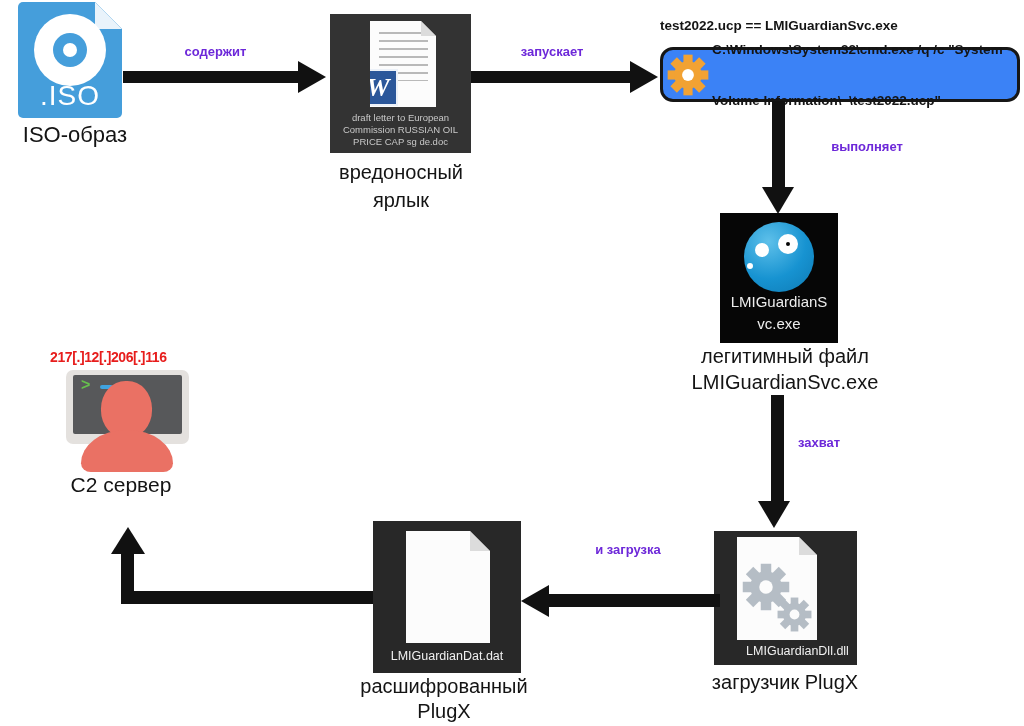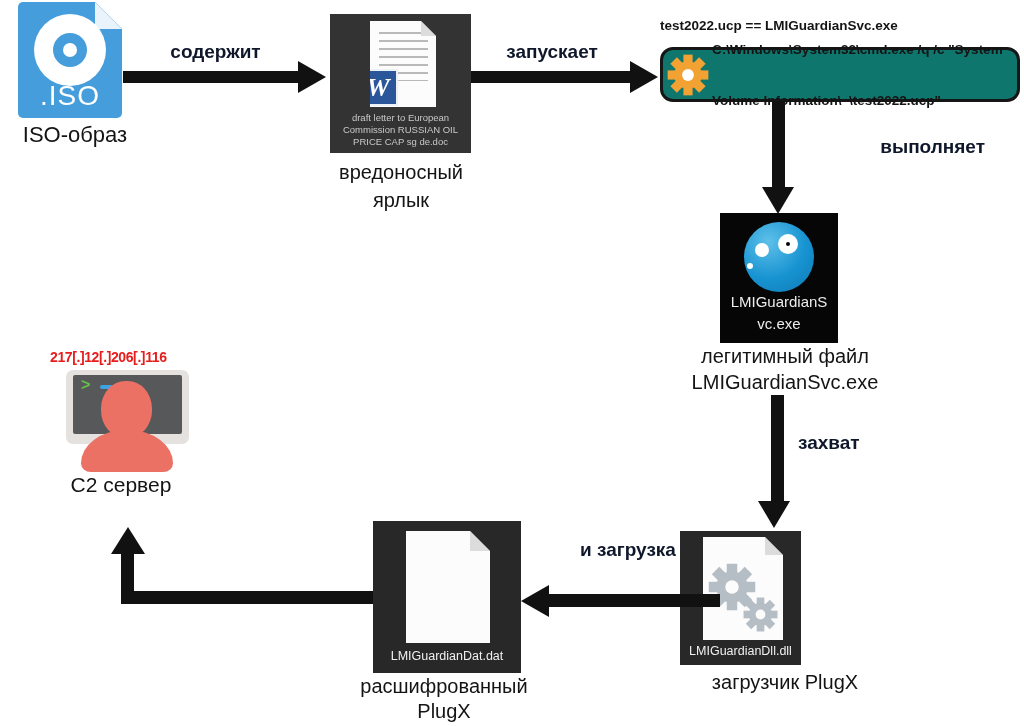--- a/index.html
+++ b/index.html
@@ -4,21 +4,21 @@
 <style>
   * { margin:0; padding:0; box-sizing:border-box; }
   html,body { background:#fff; }
   body { font-family:"Liberation Sans", sans-serif; }
   #canvas { position:relative; width:1024px; height:726px; background:#fff; overflow:hidden; }
 
   .abs { position:absolute; }
 
   
   .node-label { position:absolute; font-weight:400; color:#141414; font-size:20px; text-align:center; line-height:26px; }
-  .edge-label { position:absolute; font-weight:700; color:#0f172a; font-size:19px; text-align:center; line-height:23px; }
+  .edge-label { position:absolute; font-weight:700; color:#6d28d9; font-size:13px; text-align:center; line-height:23px; }
 
   
   .shaft { position:absolute; background:#111; }
   .ah { position:absolute; width:0; height:0; }
   .ah-right { border-top:16px solid transparent; border-bottom:16px solid transparent; border-left:28px solid #111; }
   .ah-left  { border-top:16px solid transparent; border-bottom:16px solid transparent; border-right:28px solid #111; }
   .ah-down  { border-left:16px solid transparent; border-right:16px solid transparent; border-top:27px solid #111; }
   .ah-up    { border-left:17px solid transparent; border-right:17px solid transparent; border-bottom:27px solid #111; }
 
   
@@ -48,33 +48,33 @@
   .w-block { position:absolute; left:-12px; top:48px; width:40px; height:37px; background:#2B579A;
              border:2px solid #ecf1f8; display:flex; align-items:center; justify-content:center; }
   .w-letter { color:#fff; font-family:"Liberation Serif", serif; font-style:italic; font-weight:700; font-size:26px; line-height:26px; }
   .sc-box { position:absolute; left:-14px; top:84px; width:15px; height:15px; background:#fff; border-radius:2px; }
   .word-filename { position:absolute; left:1px; right:1px; bottom:5px; text-align:center;
                    color:#c9c9c9; font-size:9.5px; line-height:12px; }
 
   
   .cmd-equiv { position:absolute; left:660px; top:18px; width:362px; text-align:left;
                font-weight:700; font-size:13.5px; color:#141414; }
-  .cmd-box { position:absolute; left:660px; top:47px; width:360px; height:55px; background:#0f766e;
+  .cmd-box { position:absolute; left:660px; top:47px; width:360px; height:55px; background:#3b82f6;
              border:3px solid #161616; border-radius:13px; display:flex; align-items:center; }
   .cmd-text { font-weight:700; font-size:13.5px; line-height:17px; color:#141414; margin-left:3px; white-space:pre; }
 
   
   .svc-box { left:720px; top:213px; width:118px; height:130px; background:#060606; }
   .lmi-ball { position:absolute; left:24px; top:9px; width:70px; height:70px; border-radius:50%;
               background:radial-gradient(circle at 35% 28%, #5ec0ea, #1793D1 55%, #0e7ab4); }
   .lmi-c { position:absolute; border-radius:50%; background:#050505; border-style:solid; border-color:#fff; }
   .svc-text { position:absolute; width:100%; text-align:center; color:#ececec; font-size:15px; }
 
   
-  .dll-box { left:680px; top:531px; width:121px; height:134px; background:#282828; }
+  .dll-box { left:714px; top:531px; width:143px; height:134px; background:#282828;padding-left:12px; }
   .dll-page { left:23px; top:6px; width:80px; height:103px; }
   .dat-box { left:373px; top:521px; width:148px; height:152px; background:#282828; }
   .dat-page { left:33px; top:10px; width:84px; height:112px; }
 
   
   .ip-text { position:absolute; left:50px; top:349px; width:160px; font-weight:700; font-size:14px;
              letter-spacing:-0.4px; color:#E71D1C; }
   .monitor { position:absolute; left:66px; top:370px; width:123px; height:74px; background:#e4e1de; border-radius:7px; }
   .screen { position:absolute; left:7px; top:5px; width:109px; height:59px; background:#57585A; border-radius:2px; }
   .prompt { position:absolute; left:8px; top:1px; color:#66bf4d; font-weight:700; font-size:16px; }
@@ -143,21 +143,21 @@
       <circle r="9" fill="#fff"></circle>
     </svg>
     <div class="cmd-text">
       <span style="display:block;">C:\Windows\System32\cmd.exe /q /c "System</span>
       <span style="display:block;">Volume Information\  \test2022.ucp"</span>
     </div>
   </div>
 
   <div class="shaft" style="left:772px;top:101px;width:13px;height:88px;"></div>
   <div class="ah ah-down" style="left:762px;top:187px;"></div>
-  <div class="edge-label" style="left:797px;top:135px;width:140px;text-align:right;margin-left:48px;">выполняет</div>
+  <div class="edge-label" style="left:797px;top:135px;width:140px;text-align:center;">выполняет</div>
 
   <div class="darkbox svc-box">
     <div class="lmi-ball">
       <div class="lmi-c" style="left:34px;top:12px;width:20px;height:20px;border-width:8px;"></div>
       <div class="lmi-c" style="left:11px;top:21px;width:10px;height:10px;border-width:7px;"></div>
       <div class="lmi-c" style="left:3px;top:41px;width:4px;height:4px;border-width:3px;"></div>
     </div>
     <div class="svc-text" style="top:80px;">LMIGuardianS</div>
     <div class="svc-text" style="top:102px;">vc.exe</div>
   </div>

